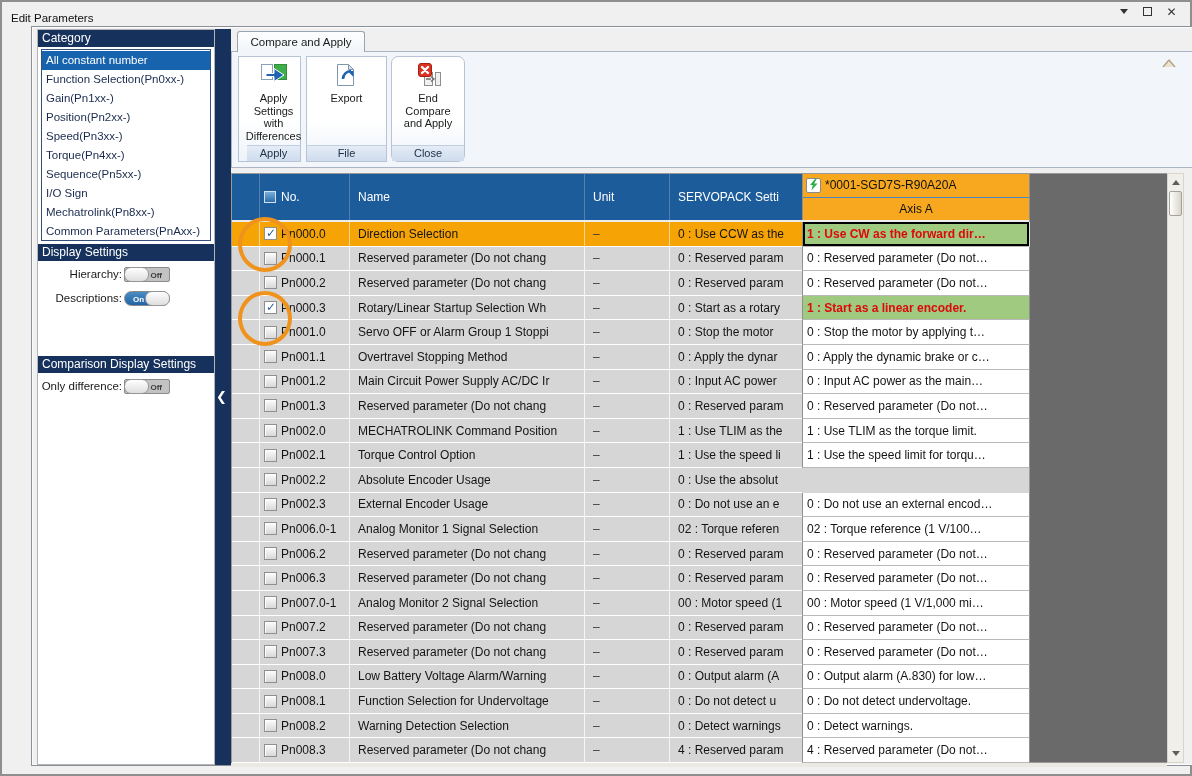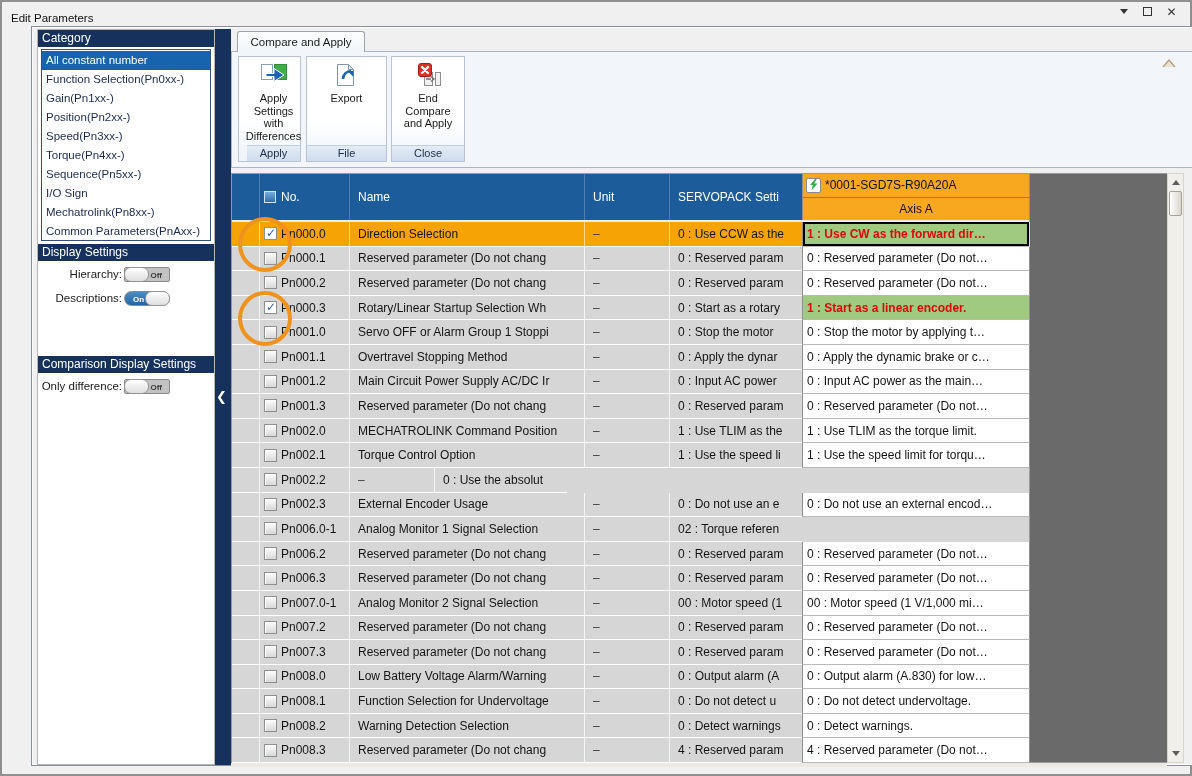--- a/index.html
+++ b/index.html
@@ -67,21 +67,21 @@
     position:absolute; left:6px; top:2px; width:128px; height:21px;
     background:linear-gradient(#fdfefe,#f1f5f9);
     border:1px solid #9aa4ae; border-bottom:none; border-radius:3px 3px 0 0;
     font-size:11.5px; color:#1a1a1a; text-align:center; line-height:20px; z-index:2; cursor:default;
   }
   .ribbon { position:absolute; left:0; top:22px; right:0; height:117px; background:#f2f6fb; border:1px solid #aab6c6; }
   .ribbon-collapse { position:absolute; right:12px; top:4px; width:22px; height:15px; border-radius:3px; display:flex; align-items:center; justify-content:center; cursor:default; }
   .rgroup { position:absolute; top:4px; height:106px; border:1px solid #b8c4d6; background:linear-gradient(#ffffff 60%, #eef3fa); display:flex; flex-direction:column; cursor:default; }
   #grp-apply { left:6px;  width:63px;padding-left:8px; }
   #grp-file  { left:74px; width:81px; }
-  #grp-close { left:159px; width:74px; }
+  #grp-close { left:159px; width:74px;border-radius:7px; }
   .rbtn { flex:1; display:flex; flex-direction:column; align-items:center; padding-top:4px; }
   .rbtn svg { flex:none; }
   .rbtn-label { font-size:11px; line-height:12.5px; color:#1a1a1a; text-align:center; margin-top:3px; white-space:pre-line; }
   .rgroup-label { flex:none; height:16px; font-size:11px; color:#20324a; text-align:center; line-height:15px; background:linear-gradient(#e4ecf6,#cfdcee); border-top:1px solid #c2cfe0; }
 
   
   .table-wrap { position:absolute; left:0; top:144px; width:799px; height:590px; border:1px solid #9a9a9a; background:#d6d6d6; z-index:1; }
   .void-right { position:absolute; left:799px; top:144px; width:137px; height:590px; background:#6a6a6a; border-top:1px solid #9a9a9a; border-bottom:1px solid #9a9a9a; }
   .thead { display:flex; height:48px; border-bottom:2px solid #ececec; background:#1d5c9b; }
   .hcell { color:#fff; font-size:12px; display:flex; align-items:center; border-right:1px solid #537fb0; overflow:hidden; white-space:nowrap; flex:none; }
@@ -470,20 +470,23 @@
                 <span class="txt">1 : Use the speed limit for torqu…</span>
               </div>
   </div>
 
   <div class="trow">
     <div class="cell c-spacer"></div>
     <div class="cell c-no">
       <span class="cb"></span>
       <span class="txt">Pn002.2</span>
     </div>
+    <div class="cell c-name">
+                <span class="txt">Absolute Encoder Usage</span>
+              </div>
     <div class="cell c-unit">
                 <span class="txt">–</span>
               </div>
     <div class="cell c-servo">
                 <span class="txt">0 : Use the absolut</span>
               </div>
   </div>
 
   <div class="trow">
     <div class="cell c-spacer"></div>
@@ -512,20 +515,23 @@
       <span class="txt">Pn006.0-1</span>
     </div>
     <div class="cell c-name">
                 <span class="txt">Analog Monitor 1 Signal Selection</span>
               </div>
     <div class="cell c-unit">
                 <span class="txt">–</span>
               </div>
     <div class="cell c-servo">
                 <span class="txt">02 : Torque referen</span>
+              </div>
+    <div class="cell c-axis">
+                <span class="txt">02 : Torque reference (1 V/100…</span>
               </div>
   </div>
 
   <div class="trow">
     <div class="cell c-spacer"></div>
     <div class="cell c-no">
       <span class="cb"></span>
       <span class="txt">Pn006.2</span>
     </div>
     <div class="cell c-name">

